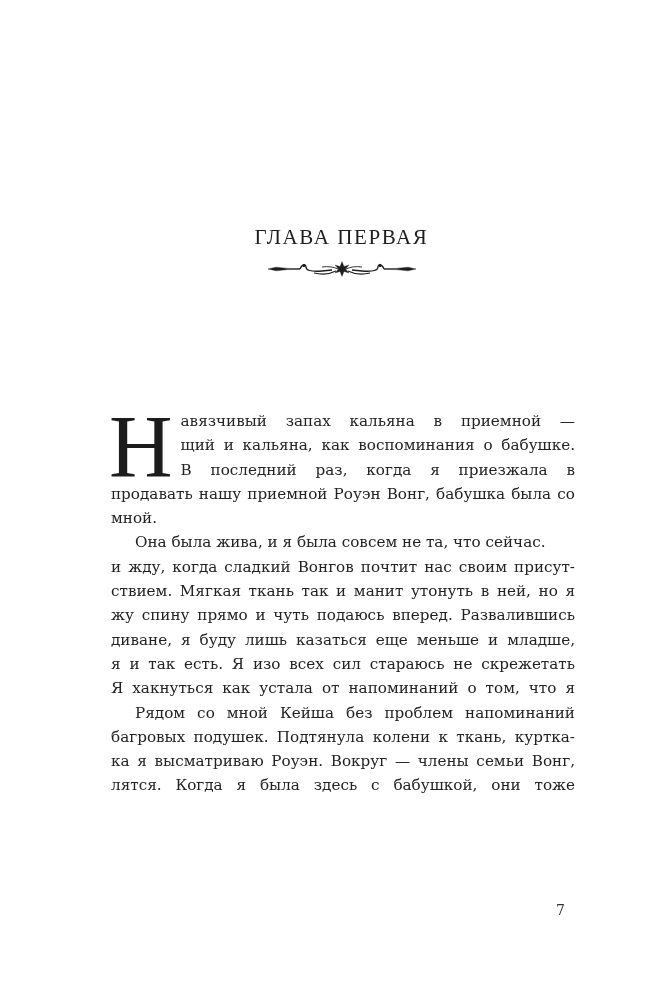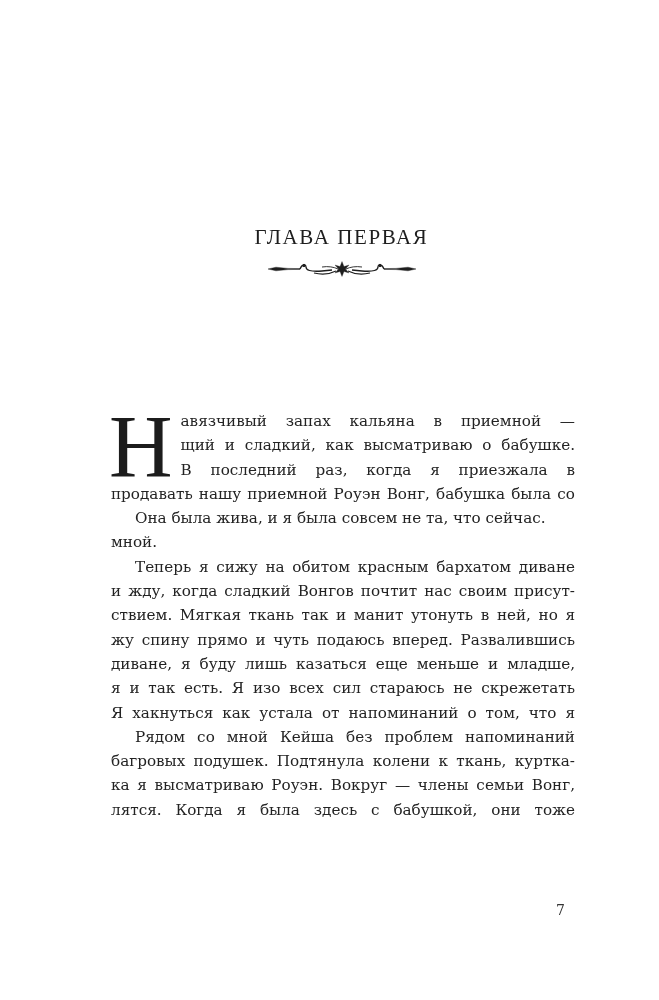--- a/index.html
+++ b/index.html
@@ -108,26 +108,25 @@
       <path d="M56 7 C62 6, 68 7, 72 9" fill="none" stroke-width="0.9"></path>
       <path d="M96 7 C90 6, 84 7, 80 9" fill="none" stroke-width="0.9"></path>
 
       <path d="M76 1.5 L78 6.5 L83 5 L79.5 9 L83 13 L78 11.5 L76 16.5 L74 11.5 L69 13 L72.5 9 L69 5 L74 6.5 Z" stroke-width="0.3"></path>
     </g>
   </svg>
 
   <div class="body-text">
     <span class="drop-cap">Н</span>
     <span class="line-block">авязчивый запах кальяна в приемной — удушаю-</span>
-    <span class="line-block">щий и сладкий, как высматриваю о бабушке.</span>
+    <span class="line-block">щий и кальяна, как воспоминания о бабушке.</span>
     <span class="line-block">В последний раз, когда я приезжала в Чайнатаун</span>
     <span class="line-block" style="clear:left;">продавать нашу приемной Роуэн Вонг, бабушка была со</span>
+    <span class="line-block last">мной.</span>
     <span class="line-block ind last">Она была жива, и я была совсем не та, что сейчас.</span>
-    <span class="line-block last">мной.</span>
-    <span class="line-block ind">Теперь я сижу на обитом красным бархатом диване</span>
     <span class="line-block">и жду, когда сладкий Вонгов почтит нас своим присут-</span>
     <span class="line-block">ствием. Мягкая ткань так и манит утонуть в ней, но я дер-</span>
     <span class="line-block">жу спину прямо и чуть подаюсь вперед. Развалившись на</span>
     <span class="line-block">диване, я буду лишь казаться еще меньше и младше, чем</span>
     <span class="line-block">я и так есть. Я изо всех сил стараюсь не скрежетать зубами.</span>
     <span class="line-block">Я хакнуться как устала от напоминаний о том, что я «ребе-</span>
     <span class="line-block ind">Рядом со мной Кейша без проблем напоминаний среди</span>
     <span class="line-block">багровых подушек. Подтянула колени к ткань, куртка-</span>
     <span class="line-block">ка я высматриваю Роуэн. Вокруг — члены семьи Вонг, пя-</span>
     <span class="line-block">лятся. Когда я была здесь с бабушкой, они тоже пялились,</span>

